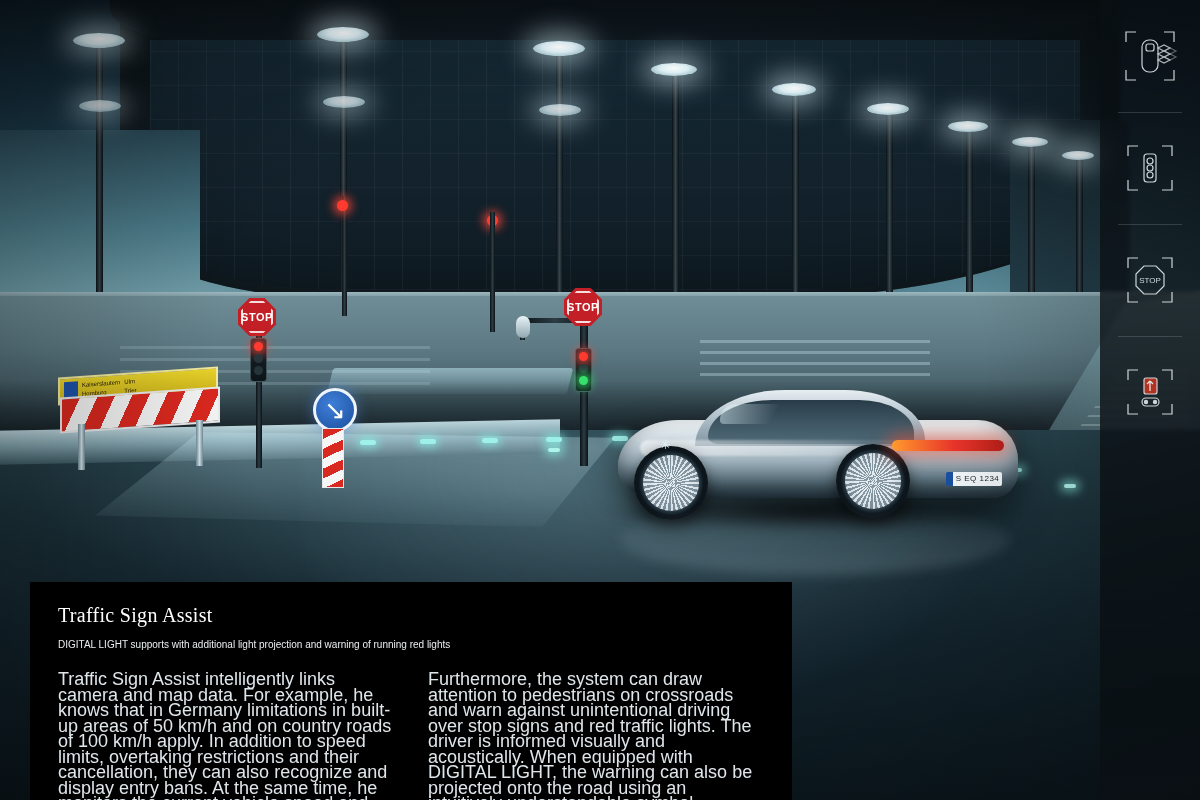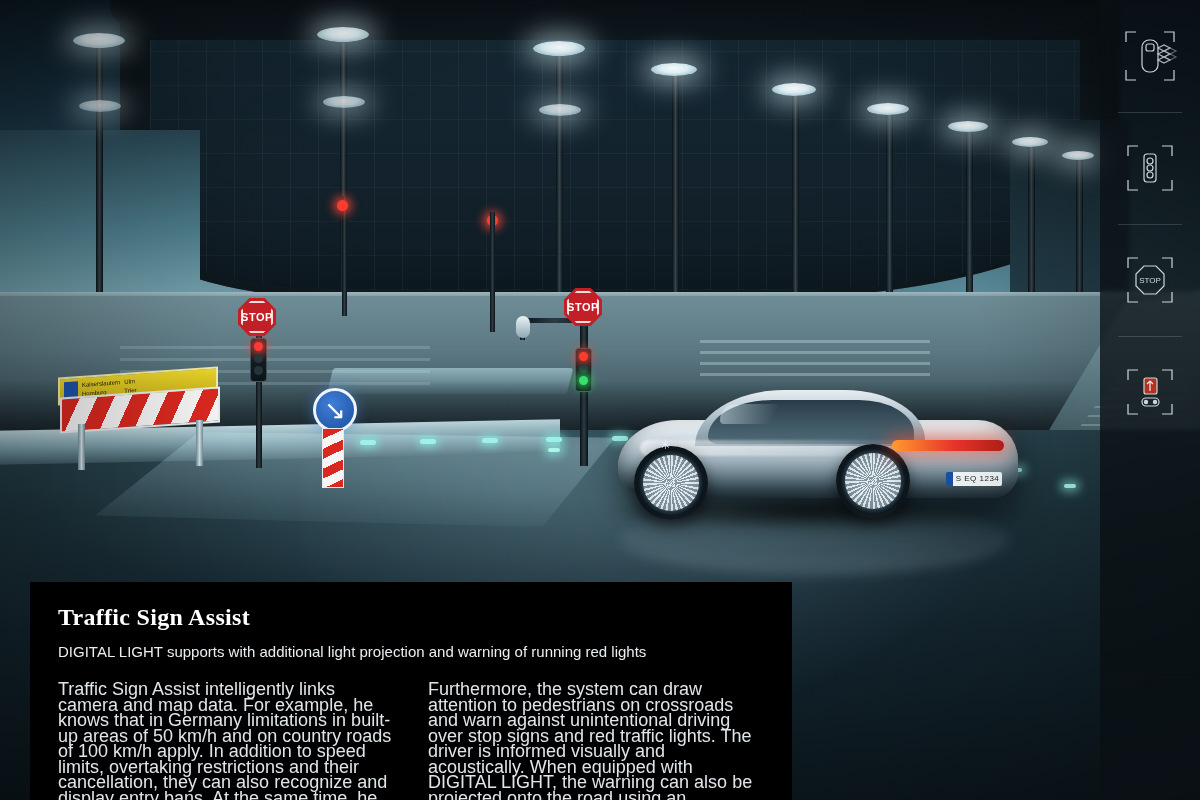--- a/index.html
+++ b/index.html
@@ -302,28 +302,27 @@
   .rail-item svg { opacity: .88; }
 
   
   .panel {
     position: absolute; left: 30px; top: 582px; width: 762px; height: 218px;
     background: #000;
   }
   .panel-title {
     color: #ffffff;
     font-family: "Liberation Serif", serif;
-    font-size: 24px;
+    font-size: 20px;
     letter-spacing: .3px;
     padding: 22px 0 0 28px;
-    font-weight: bold;
   }
   .panel-sub {
     color: #e9eef1;
-    font-size: 15px;
+    font-size: 10px;
     padding: 12px 12px 0 28px;
   }
   .panel-cols {
     display: flex; gap: 28px; padding: 22px 26px 0 28px;
   }
   .panel-col {
     width: 342px;
     color: #dfe6ea;
     font-size: 18px;
     line-height: 15.5px;

